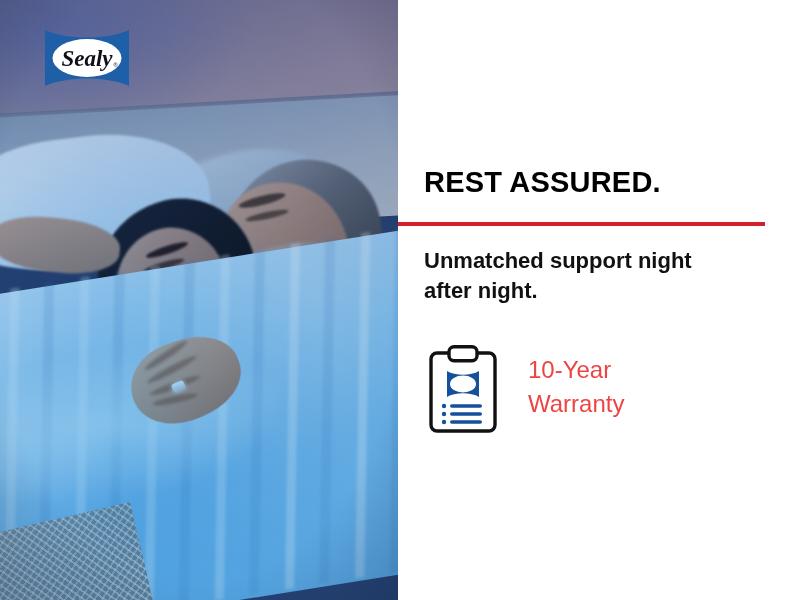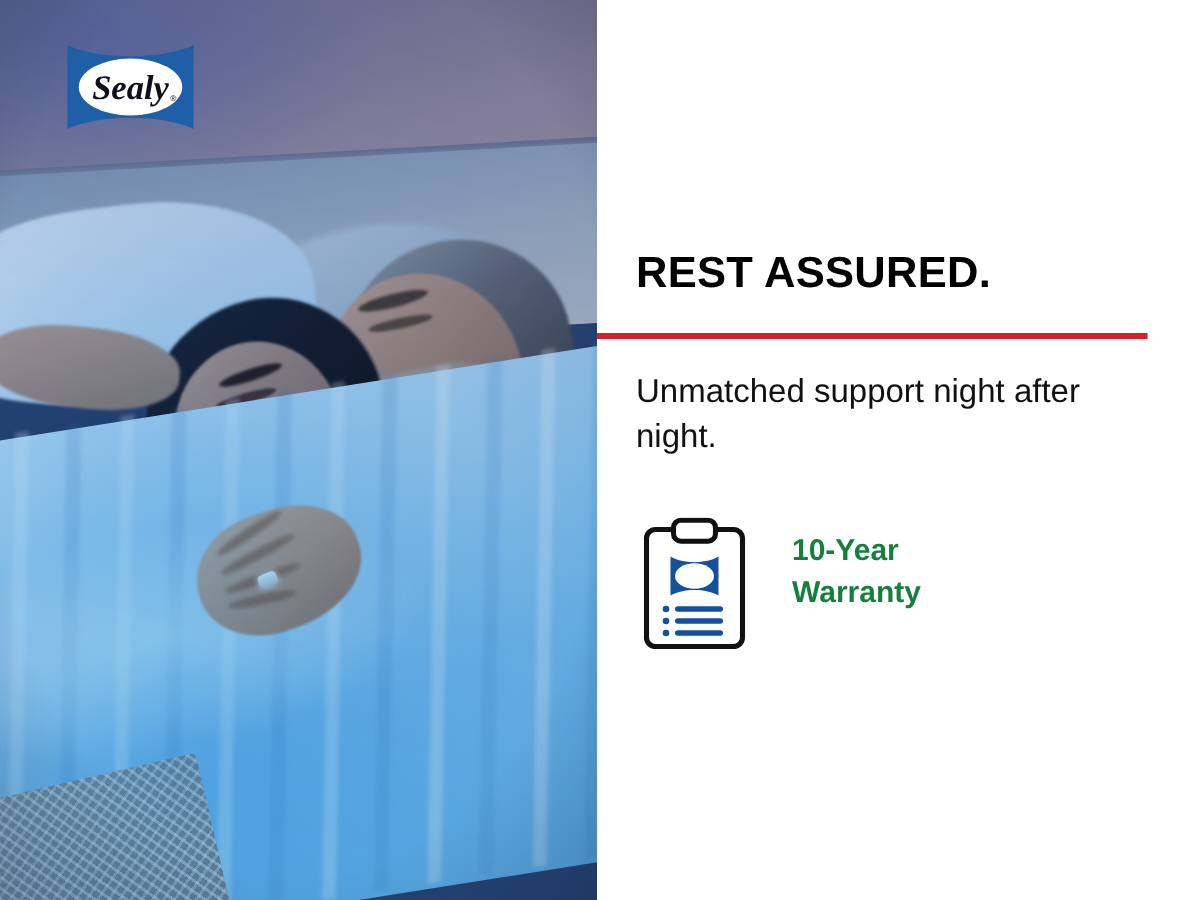--- a/index.html
+++ b/index.html
@@ -392,21 +392,21 @@
   }
 
   .subhead {
     position: absolute;
     left: 26px;
     top: 246px;
     margin: 0;
     width: 300px;
     font-family: "Liberation Sans", sans-serif;
     font-size: 22px;
-    font-weight: normal;
+    font-weight: bold;
     line-height: 1.38;
     color: #111111;
   }
 
   .features {
     position: absolute;
     left: 26px;
     top: 344px;
     width: 350px;
   }
@@ -421,25 +421,24 @@
     height: 92px;
     display: flex;
     align-items: center;
     justify-content: center;
   }
   .feature-icon svg { display: block; }
   .feature-text {
     padding-left: 26px;
     padding-top: 9px;
     font-family: "Liberation Sans", sans-serif;
-    font-size: 20px;
+    font-size: 24px;
     line-height: 1.42;
-    color: #15803d;
+    color: #ef4444;
     white-space: pre-line;
-    font-weight: bold;
   }
   .feature-row.tools .feature-text { padding-top: 2px; }
 </style>
 </head>
 <body>
 
 <div id="ad-banner">
 
   <div class="photo-panel">
     <div class="photo-wall"></div>

